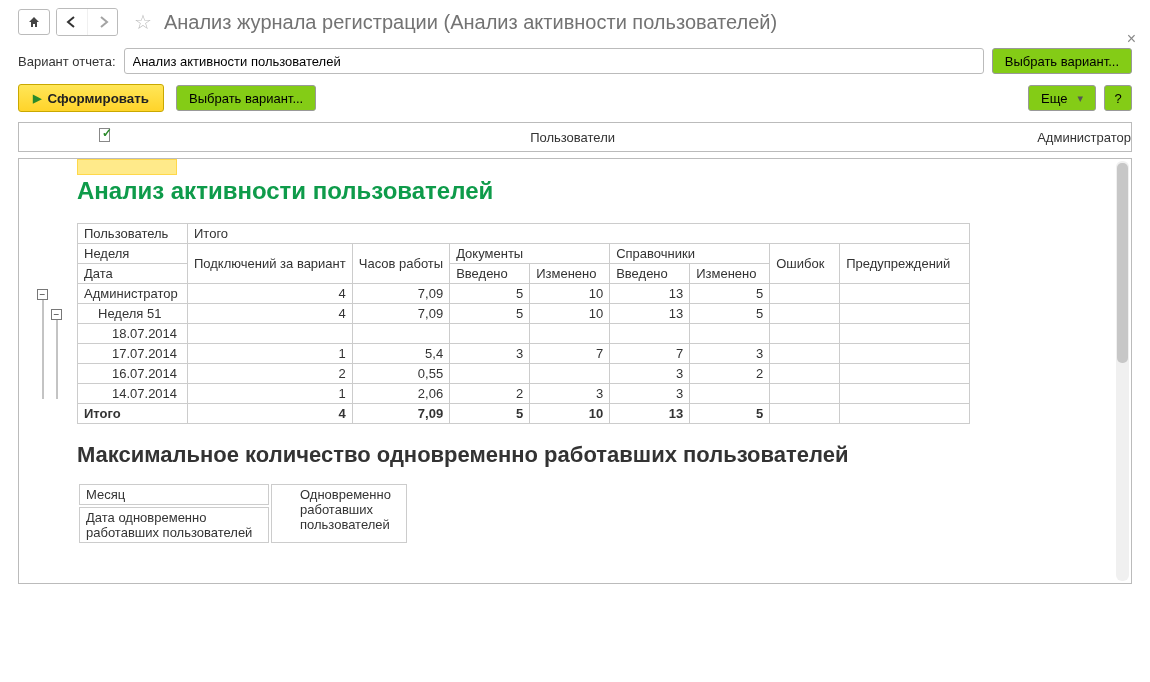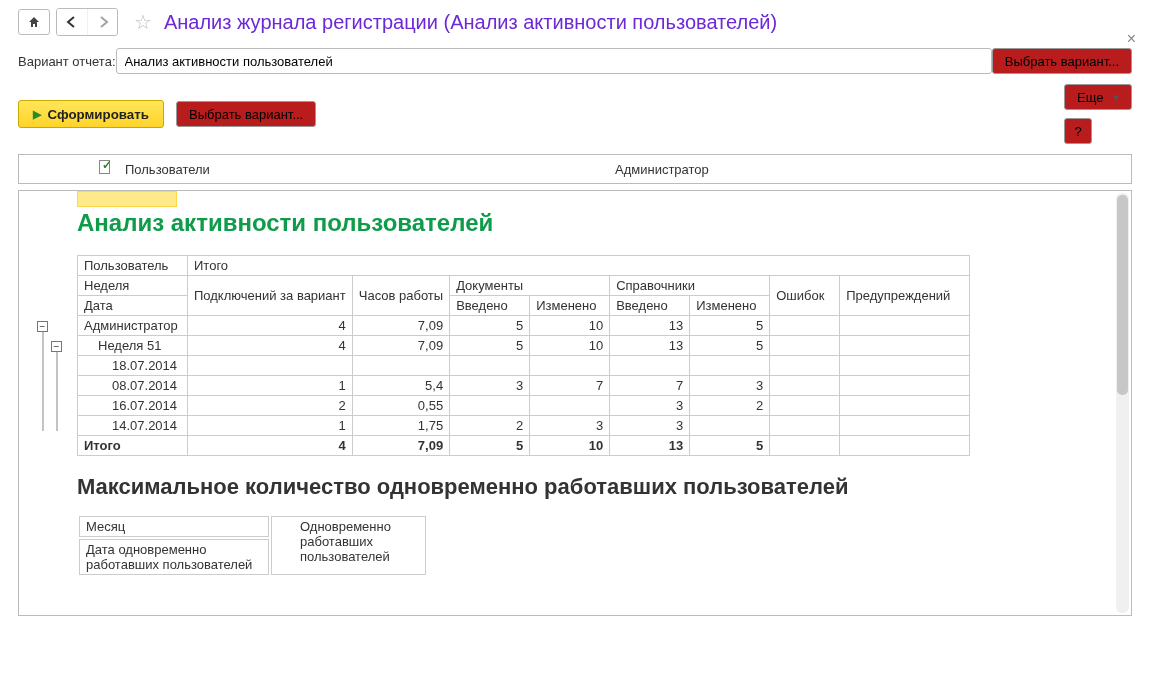--- a/index.html
+++ b/index.html
@@ -36,63 +36,64 @@
     overflow: hidden;
   }
   .nav-group .nav-sub {
     width: 30px; height: 26px;
     display: inline-flex; align-items: center; justify-content: center;
     background: #fff;
     cursor: pointer;
   }
   .nav-group .nav-sub + .nav-sub { border-left: 1px solid #ddd; }
   .star-icon { color: #bbb; font-size: 20px; margin: 0 6px 0 10px; cursor: pointer; }
-  .page-title { font-size: 20px; color: #6d28d9; }
+  .page-title { font-size: 20px; color: #737373; }
   .close-x { position: absolute; top: 30px; right: 14px; font-size: 16px; color: #888; cursor: pointer; }
 
   .variant-row {
     display: flex; align-items: center;
-    padding: 6px 18px 10px 18px; 
+    padding: 6px 18px 10px 18px; gap: 8px;
   }
   .variant-label { font-size: 13px; color: #333; white-space: nowrap; }
   .variant-input {
     flex: 1; height: 26px;
     border: 1px solid #bbb; border-radius: 3px;
     padding: 0 8px; font-size: 13px;
   }
   .btn {
     height: 26px; padding: 0 12px;
     border: 1px solid #999; border-radius: 3px;
-    background: #b91c1c; cursor: pointer;
+    background: #84cc16; cursor: pointer;
     font-size: 13px; display: inline-flex; align-items: center; gap: 6px;
   }
   .toolbar-row {
     display: flex; align-items: center;
     padding: 0 18px 10px 18px; gap: 12px;
   }
   .btn-primary {
     height: 28px; padding: 0 14px;
     background: linear-gradient(#ffe658, #ffd42a);
     border: 1px solid #c9a800; border-radius: 3px;
     font-weight: bold; color: #222;
     display: inline-flex; align-items: center; gap: 6px;
     cursor: pointer;
   }
   .play-icon { color: #2a8a2a; font-size: 11px; }
-  .toolbar-right { margin-left: auto; display: flex; gap: 8px; flex-direction: column; }
+  .toolbar-right { margin-left: auto; display: flex; gap: 8px; }
   .caret-down::after { content: "▾"; margin-left: 4px; font-size: 11px; color: #555; }
   .help-btn { width: 28px; padding: 0; justify-content: center; }
 
   .params-panel {
     margin: 0 18px 6px 18px;
     border: 1px solid #bbb;
   }
   .params-row {
     display: flex; align-items: center;
     height: 28px;
+    text-align: right;
   }
   .params-row + .params-row { border-top: 1px solid #e4e4e4; }
   .param-icon-cell {
     width: 106px; display: flex; justify-content: flex-end; padding-right: 10px;
   }
   .param-name-cell {
     width: 490px; font-size: 13px;
   }
   .param-value-cell {
     flex: 1; font-size: 13px;
@@ -289,21 +290,21 @@
             <td class="num"></td>
             <td class="num"></td>
             <td class="num"></td>
             <td class="num"></td>
             <td class="num"></td>
             <td class="num"></td>
             <td></td>
             <td></td>
           </tr>
           <tr>
-            <td style="padding-left:34px">08.07.2014</td>
+            <td style="padding-left:34px">17.07.2014</td>
             <td class="num">1</td>
             <td class="num">5,4</td>
             <td class="num">3</td>
             <td class="num">7</td>
             <td class="num">7</td>
             <td class="num">3</td>
             <td></td>
             <td></td>
           </tr>
           <tr>
@@ -313,21 +314,21 @@
             <td class="num"></td>
             <td class="num"></td>
             <td class="num">3</td>
             <td class="num">2</td>
             <td></td>
             <td></td>
           </tr>
           <tr>
             <td style="padding-left:34px">14.07.2014</td>
             <td class="num">1</td>
-            <td class="num">1,75</td>
+            <td class="num">2,06</td>
             <td class="num">2</td>
             <td class="num">3</td>
             <td class="num">3</td>
             <td class="num"></td>
             <td></td>
             <td></td>
           </tr>
         </tbody>
       <tbody>
           <tr class="bold">
@@ -343,21 +344,21 @@
       </tr>
     </tbody>
       </table>
 
     <div class="sub-title">Максимальное количество одновременно работавших пользователей</div>
 
     <table class="grid2">
       <tbody>
           <tr>
         <td style="width:190px;margin-top:40px;">Месяц</td>
-        <td rowspan="2" style="width:155px;padding-left:28px;">Одновременно работавших пользователей</td>
+        <td rowspan="2" style="width:136px;padding-left:28px;">Одновременно работавших пользователей</td>
       </tr>
       <tr>
         <td>Дата одновременно работавших пользователей</td>
       </tr>
     </tbody>
       </table>
   </div>
 
   <div class="vscroll">
     <div class="vscroll-thumb"></div>

